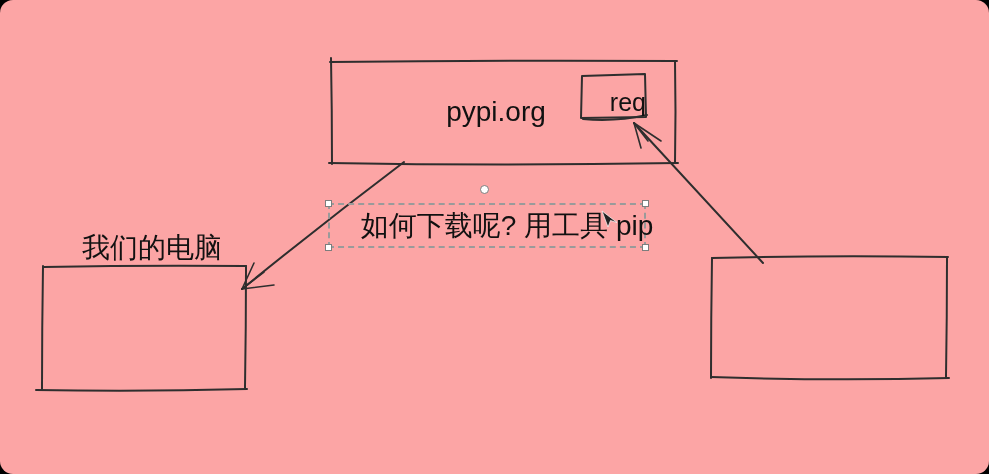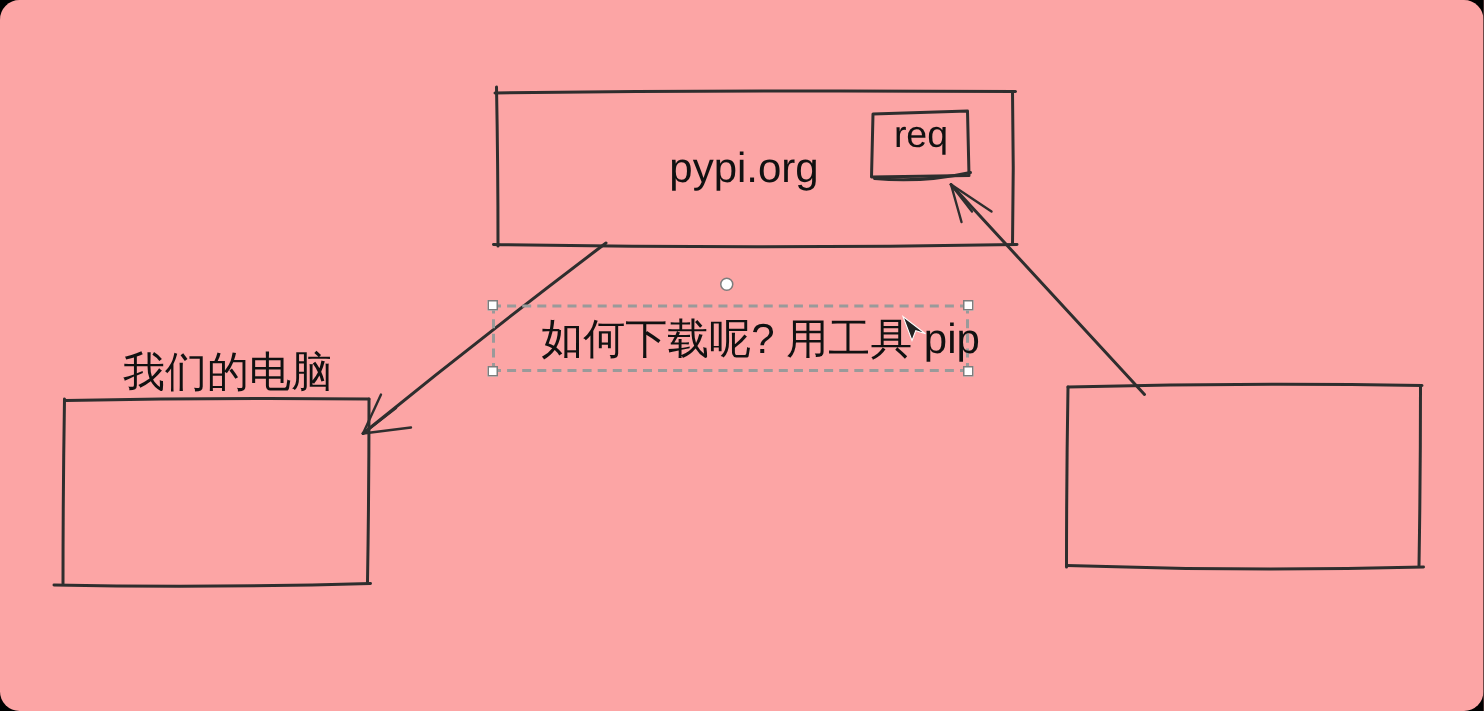--- a/index.html
+++ b/index.html
@@ -26,21 +26,21 @@
   }
   .lbl {
     position: absolute;
     white-space: nowrap;
     color: #111111;
     text-align: center;
     line-height: 1.15;
     user-select: none;
   }
   .lbl-pypi   { left: 381px; top: 96px;  width: 230px; font-size: 28px; }
-  .lbl-req    { left: 582px; top: 76px;  width: 64px;  font-size: 25px; }
+  .lbl-req    { left: 582px; top: 88px;  width: 64px;  font-size: 25px; text-align: right; }
   .lbl-ourpc  { left: 82px;  top: 232px; width: 140px; font-size: 28px; }
   .lbl-expert { left: 770px; top: 216px; width: 120px; font-size: 28px; }
   .selection {
     position: absolute;
     left: 328px; top: 203px;
     width: 318px; height: 45px;
     border: 2px dashed #9a9a9a;
     box-sizing: border-box;
     display: flex;
     align-items: center;

